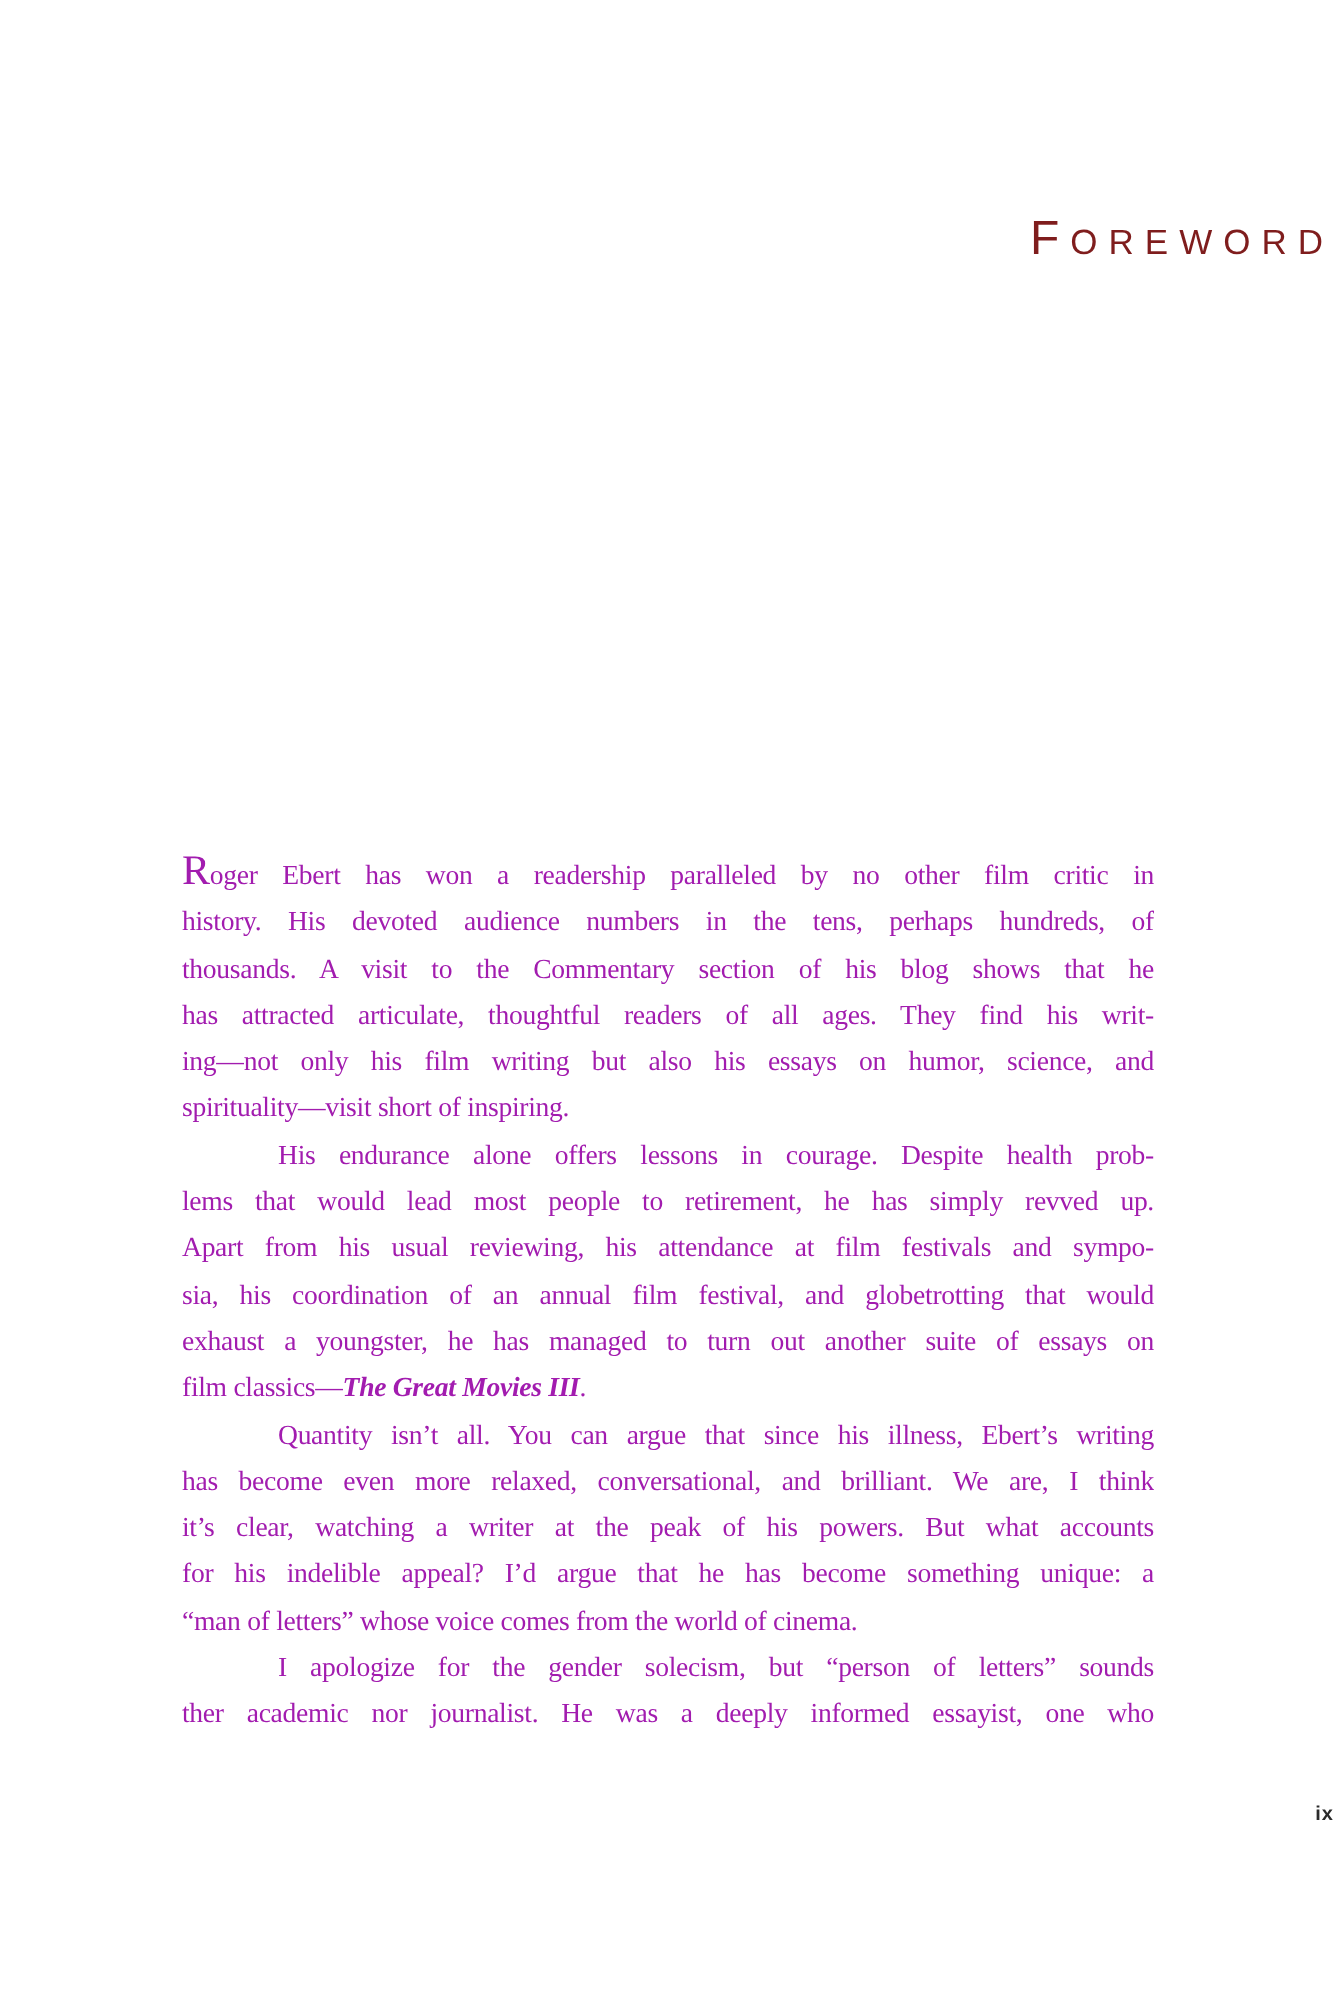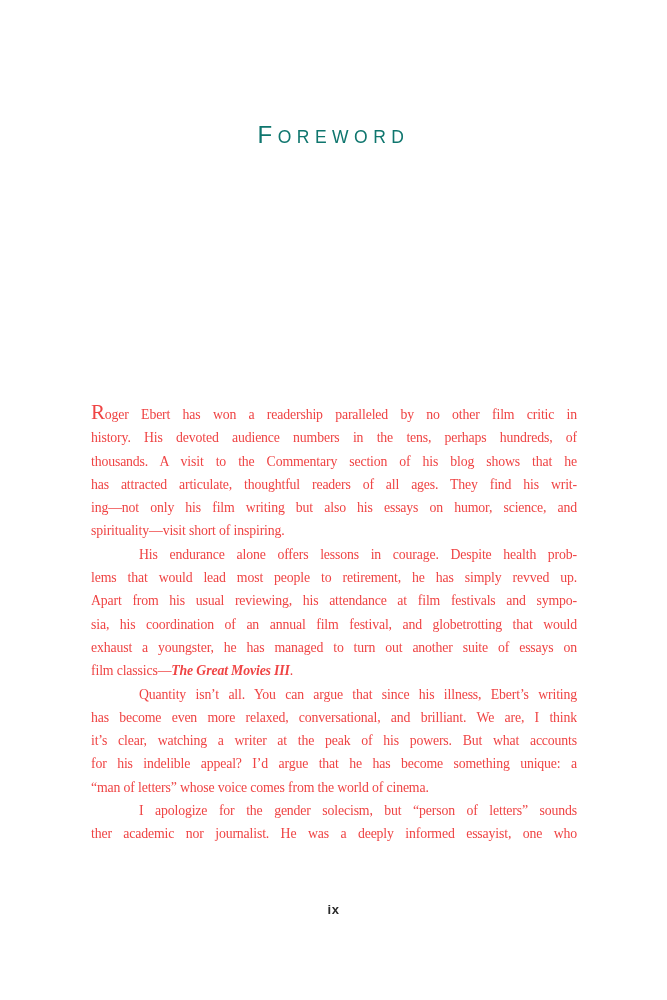--- a/index.html
+++ b/index.html
@@ -11,43 +11,43 @@
     position: relative;
     width: 667px;
     height: 1000px;
     background: #ffffff;
     overflow: hidden;
     font-family: "Liberation Serif", serif;
   }
   
   .chapter-title {
     position: absolute;
-    top: 117px;
+    top: 101px;
     left: 0;
     right: 0;
     margin: 0;
-    text-align: center;
+    text-align: right;
     font-family: "Liberation Sans", sans-serif;
     font-weight: 300;
-    color: #0f766e;
+    color: #7f1d1d;
     letter-spacing: 5.5px;
     line-height: 30px;
   }
   .title-lead { font-size: 24px; }
   .title-rest { font-size: 17.5px; }
   
   .body-text {
     position: absolute;
     left: 91px;
-    top: 401px;
+    top: 424px;
     width: 486px;
     font-size: 13.8px;
     line-height: 23.3px;
     letter-spacing: -0.15px;
-    color: #ef4444;
+    color: #a21caf;
   }
   .paragraph { margin: 0; }
   .line {
     text-align: justify;
     text-align-last: justify;
     overflow: hidden;
     white-space: normal;
   }
   .line-left { text-align-last: left; }
   .line-indent { text-indent: 48px; }
@@ -55,23 +55,23 @@
     font-size: 21px;
     line-height: 23.3px;
   }
   .italic { font-style: italic; font-weight: bold; }
   
   .folio {
     position: absolute;
     top: 902px;
     left: 0;
     right: 0;
-    text-align: center;
+    text-align: right;
     font-family: "Liberation Sans", sans-serif;
-    font-size: 13px;
+    font-size: 10px;
     font-weight: 700;
     color: #2b2b2b;
     letter-spacing: 0.5px;
   }
 </style>
 </head>
 <body>
 
 <div class="page">
 

